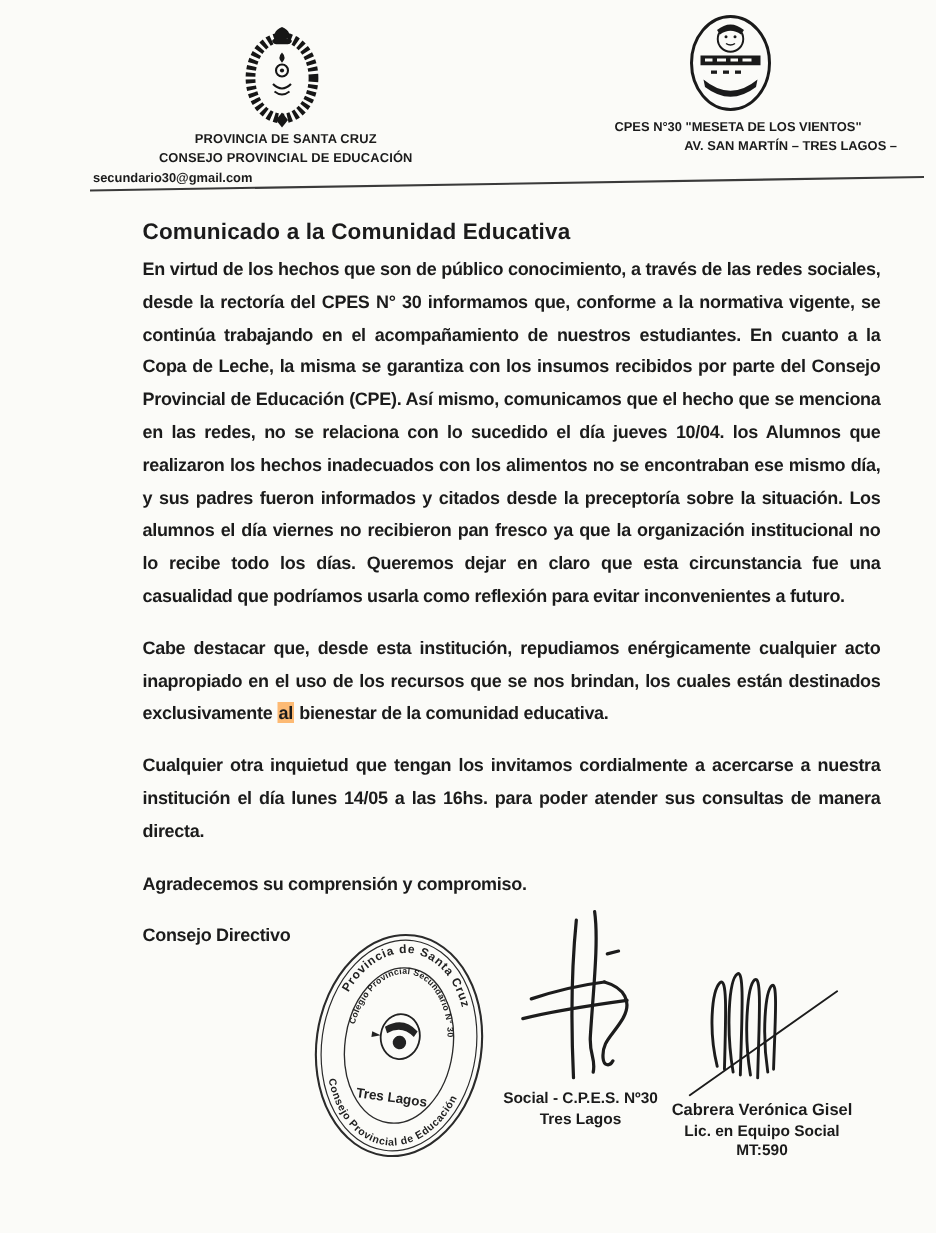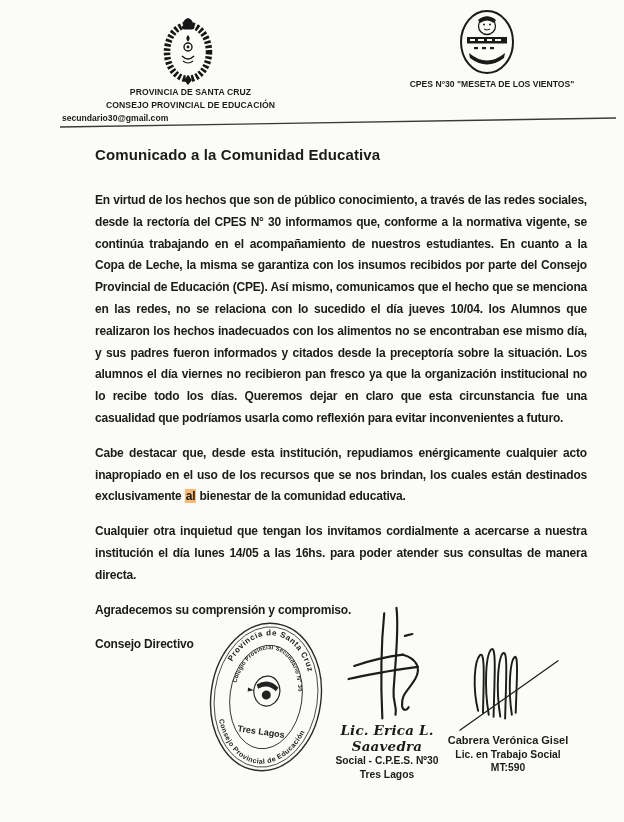--- a/index.html
+++ b/index.html
@@ -19,21 +19,21 @@
     position:absolute;left:88px;top:86px;width:205px;
     text-align:center;font-size:8.6px;font-weight:700;line-height:13px;letter-spacing:.1px;
   }
   .org-right{position:absolute;left:372px;top:78px;width:240px;font-size:8.6px;font-weight:700;line-height:13px;}
   .org-right .l1{text-align:center;}
   .org-right .l2{text-align:right;padding-right:14px;}
   .email{position:absolute;left:62px;top:113px;font-size:8.6px;font-weight:700;text-align:right;}
   .rule{position:absolute;left:58px;top:114px;width:560px;height:16px;}
   
   .main{position:absolute;left:95px;top:146px;width:492px;}
-  .doc-title{font-size:15px;font-weight:700;margin:0 0 27px 0;letter-spacing:.1px;}
+  .doc-title{font-size:15px;font-weight:700;margin:0 0 6px 0;letter-spacing:.1px;}
   .main p{
     margin:0 0 13px 0;
     font-size:12px;font-weight:700;line-height:21.8px;
     letter-spacing:-.2px;
     text-align:justify;
   }
   .main p.nojust{text-align:left;}
   .hl{background:#fdba74;padding:0 1px;}
   .signoff{font-size:13.5px;font-weight:700;}
   
@@ -85,20 +85,21 @@
     <path d="M11 45 Q29 60 47 45 L46 50 Q29 63 12 50 Z" fill="#1a1a1a"></path>
   </svg>
 
   <div class="org-left">
     <div>PROVINCIA DE SANTA CRUZ</div>
     <div>CONSEJO PROVINCIAL DE EDUCACIÓN</div>
   </div>
 
   <div class="org-right">
     <div class="l1">CPES N°30 "MESETA DE LOS VIENTOS"</div>
+    <div class="l2">AV. SAN MARTÍN – TRES LAGOS –</div>
   </div>
 
   <div class="email">secundario30@gmail.com</div>
 
   <svg class="rule" viewBox="0 0 560 16" preserveAspectRatio="none" aria-hidden="true">
     <line x1="2" y1="13" x2="558" y2="4" stroke="#3a3a3a" stroke-width="1.4"></line>
   </svg>
 
   <div class="main">
     <div class="doc-title">Comunicado a la Comunidad Educativa</div>
@@ -145,34 +146,33 @@
       <svg width="95" height="122" viewBox="0 0 95 130" aria-hidden="true">
         <g fill="none" stroke="#1c1c1c" stroke-width="2.3" stroke-linecap="round">
           <path d="M44 10 C41 40 40 80 42 122"></path>
           <path d="M57 4 C60 25 56 60 54 92 C53 106 58 108 56 118"></path>
           <path d="M12 66 C30 60 48 56 64 54"></path>
           <path d="M6 80 C30 74 58 70 80 67"></path>
           <path d="M64 54 C78 58 84 68 77 80 C70 92 62 96 63 108 C63.5 114 68 114 70 110"></path>
           <path d="M66 34 l8 -2"></path>
         </g>
       </svg>
-      <div class="script-name">Lic. Erica L. Saavedra</div>
       <div class="sig-line">Social - C.P.E.S. Nº30</div>
       <div class="sig-line">Tres Lagos</div>
     </div>
 
     <div class="sig2">
       <svg width="112" height="104" viewBox="0 0 112 108" aria-hidden="true">
         <g fill="none" stroke="#1c1c1c" stroke-width="2" stroke-linecap="round">
           <path d="M25 84 C19 60 21 32 27 26 C32 22 31 48 30 86"></path>
           <path d="M36 88 C31 58 33 24 39 20 C44 17 42 50 41 90"></path>
           <path d="M48 90 C43 60 46 28 51 24 C56 21 54 52 53 92"></path>
           <path d="M60 88 C56 62 58 32 63 28 C67 25 65 55 64 86"></path>
           <path d="M6 104 L108 32" stroke-width="1.3"></path>
         </g>
       </svg>
       <div class="sig-line name">Cabrera Verónica Gisel</div>
-      <div class="sig-line">Lic. en Trabajo Social</div>
+      <div class="sig-line">Lic. en Equipo Social</div>
       <div class="sig-line">MT:590</div>
     </div>
 
   </div>
 </div>
 
 </body></html>

